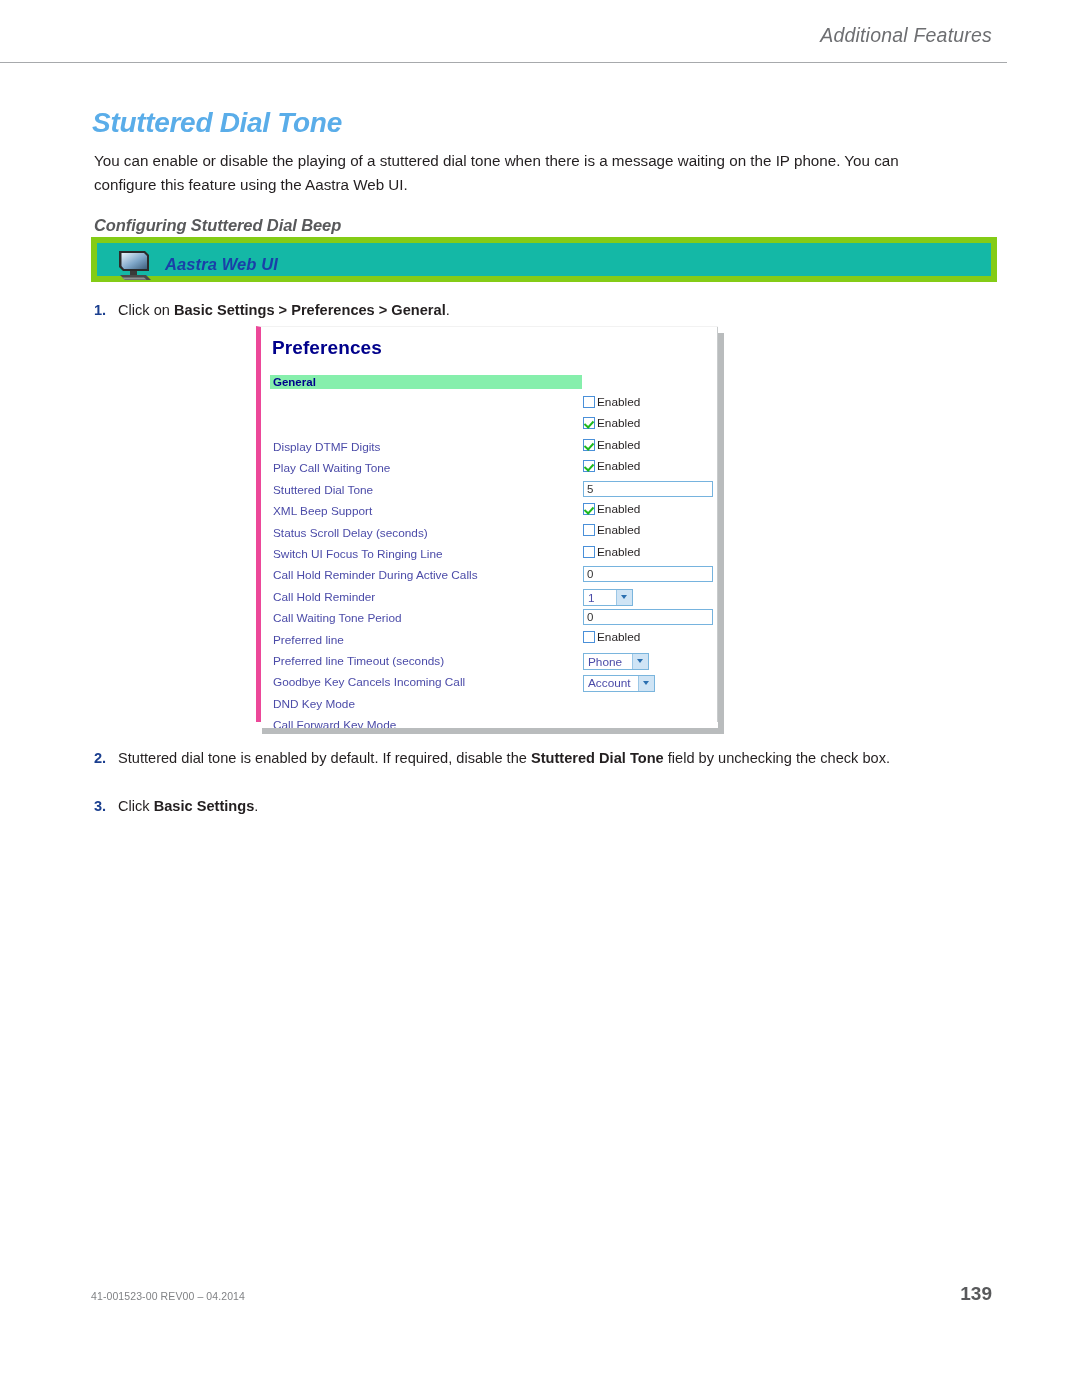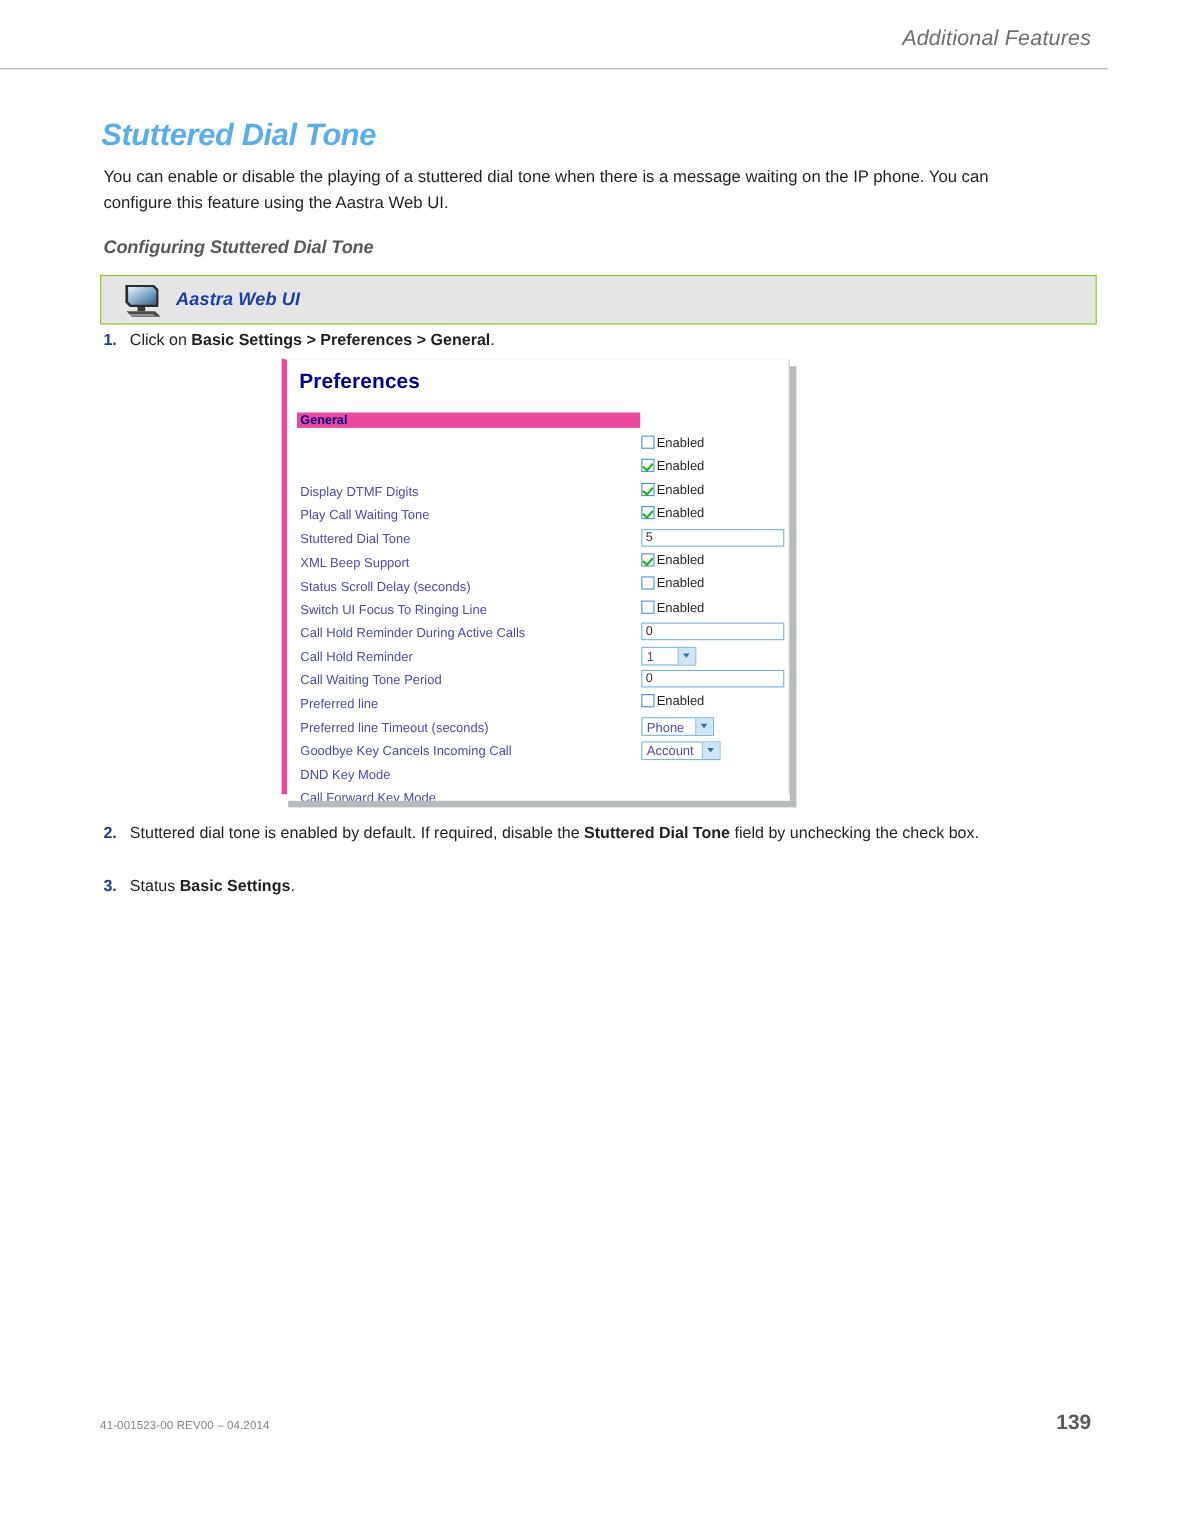--- a/index.html
+++ b/index.html
@@ -69,24 +69,23 @@
     letter-spacing: -0.1px;
   }
 
   
   .webui-bar {
     position: absolute;
     top: 237px;
     left: 91px;
     width: 906px;
     height: 45px;
-    background: #e5e5e5;
-    border: 1px solid #84cc16;
+    background: #14b8a6;
+    border: 6px solid #84cc16;
     box-sizing: border-box;
-    margin-top: 13px;
   }
   .webui-icon {
     position: absolute;
     left: 16px;
     top: 6px;
     width: 42px;
     height: 34px;
   }
   .webui-label {
     position: absolute;
@@ -173,21 +172,21 @@
     font-family: "Liberation Sans", sans-serif;
     letter-spacing: 0.1px;
   }
 
   .section-bar {
     position: absolute;
     left: 9px;
     top: 48px;
     width: 312px;
     height: 14px;
-    background: #ec4899;
+    background: #86efac;
   }
   .section-bar span {
     position: absolute;
     left: 3px;
     top: 0px;
     font-size: 11.5px;
     font-weight: bold;
     color: #00008b;
     line-height: 14px;
   }
@@ -316,21 +315,21 @@
   }
 </style>
 </head>
 <body>
 
 <div class="running-head">Additional Features</div>
 <div class="head-rule"></div>
 
 <h1 class="page-title">Stuttered Dial Tone</h1>
 <p class="body-para p1">You can enable or disable the playing of a stuttered dial tone when there is a message waiting on the IP phone. You can configure this feature using the Aastra Web UI.</p>
-<h2 class="sub-head">Configuring Stuttered Dial Tone</h2>
+<h2 class="sub-head">Configuring Stuttered Dial Beep</h2>
 
 <div class="webui-bar">
   <span class="webui-icon">
     <svg viewBox="0 0 42 34" width="42" height="34" xmlns="http://www.w3.org/2000/svg">
       <defs>
         <linearGradient id="scr" x1="0" y1="0" x2="1" y2="1">
           <stop offset="0%" stop-color="#e9f3fb"></stop>
           <stop offset="55%" stop-color="#7fa7c9"></stop>
           <stop offset="100%" stop-color="#3d5f7d"></stop>
         </linearGradient>
@@ -353,21 +352,21 @@
   <span class="txt"><span>Click on </span><span class="b">Basic Settings &gt; Preferences &gt; General</span><span>.</span></span>
 </div>
 
 <div class="step step-2">
   <span class="num">2.</span>
   <span class="txt"><span>Stuttered dial tone is enabled by default. If required, disable the </span><span class="b">Stuttered Dial Tone</span><span> field by unchecking the check box.</span></span>
 </div>
 
 <div class="step step-3">
   <span class="num">3.</span>
-  <span class="txt"><span>Status </span><span class="b">Basic Settings</span><span>.</span></span>
+  <span class="txt"><span>Click </span><span class="b">Basic Settings</span><span>.</span></span>
 </div>
 
 <div class="shot">
   <div class="shot-inner-rule"></div>
   <div class="shot-title">Preferences</div>
   <div class="section-bar">
     <span>General</span>
   </div>
   <div class="rows" id="rows">
       <div class="row">

